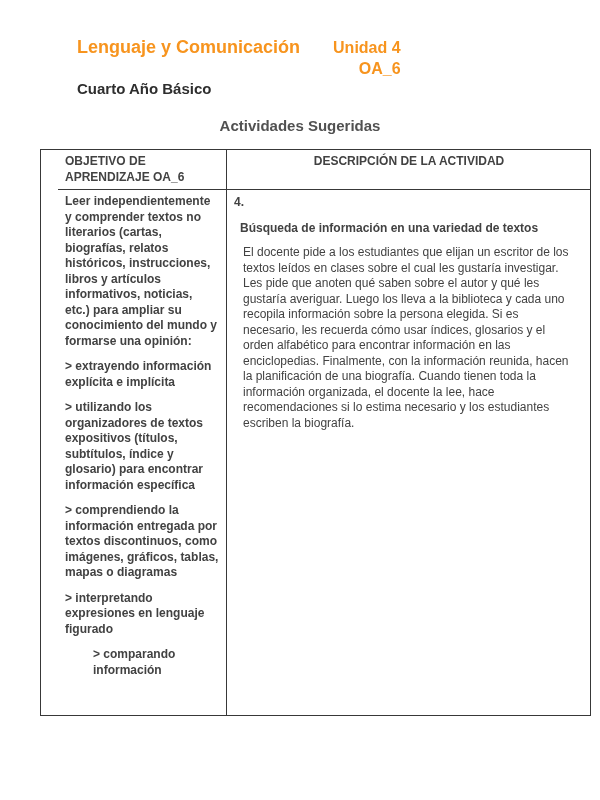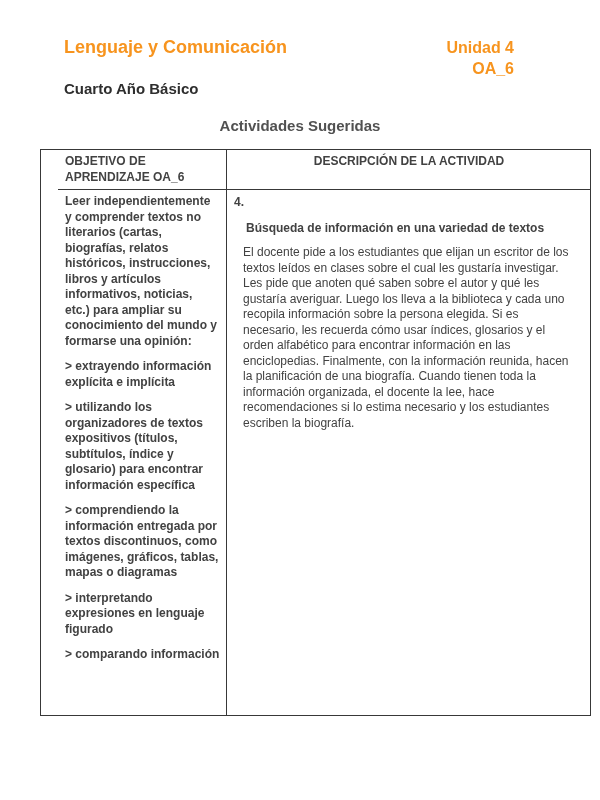--- a/index.html
+++ b/index.html
@@ -13,22 +13,22 @@
   html,body{background:#ffffff;}
   body{
     width:600px;height:800px;position:relative;
     font-family:"Liberation Sans", sans-serif;
     color:var(--ink);
   }
   .page{position:absolute;inset:0;background:#fff;overflow:hidden;}
 
   
   .doc-header{
-    position:absolute;left:64px;top:36px;width:450px;
-    display:flex;justify-content:space-between;align-items:flex-start;
+    position:absolute;left:77px;top:36px;width:450px;
+    display:flex;justify-content:flex-start;align-items:flex-start;
   }
   .subject{font-size:18px;font-weight:bold;color:var(--orange);line-height:23px;white-space:nowrap;}
   .grade{font-size:15px;font-weight:bold;color:var(--grade);line-height:20px;white-space:nowrap;margin-top:20px;}
   .unit-block{text-align:right;margin-left:33px;}
   .unit{font-size:16px;font-weight:bold;color:var(--orange);line-height:23px;white-space:nowrap;}
   .oa{font-size:16px;font-weight:bold;color:var(--orange);line-height:20px;white-space:nowrap;}
 
   
   .page-title{
     position:absolute;left:0;top:117px;width:600px;
@@ -44,24 +44,24 @@
   .t-row{display:flex;align-items:stretch;}
   .t-row.head{border-bottom:1px solid var(--line);min-height:38px;}
   .t-row.body{height:525px;}
   .cell{padding:4px 6px 4px 7px;}
   .c-left{width:169px;flex:0 0 169px;border-right:1px solid var(--line);}
   .c-right{flex:1;}
   .th{font-weight:bold;}
   .th-desc{text-align:center;}
 
   .c-left.body-cell p{font-weight:bold;margin:0 0 10px 0;}
-  .c-left.body-cell p:last-child{margin-bottom:0;}
+  .c-left.body-cell p:last-child{margin-bottom:0;margin-left:28px;}
 
   .activity-number{font-weight:bold;margin:1px 0 10px 0;}
-  .activity-heading{font-weight:bold;margin:0 0 9px 12px;}
+  .activity-heading{font-weight:bold;margin:0 0 9px 6px;}
   .activity-body{margin:9px;}
 </style>
 </head>
 <body>
 
 <div class="page">
 
   <div class="doc-header">
     <div>
       <div class="subject">Lenguaje y Comunicación</div>

